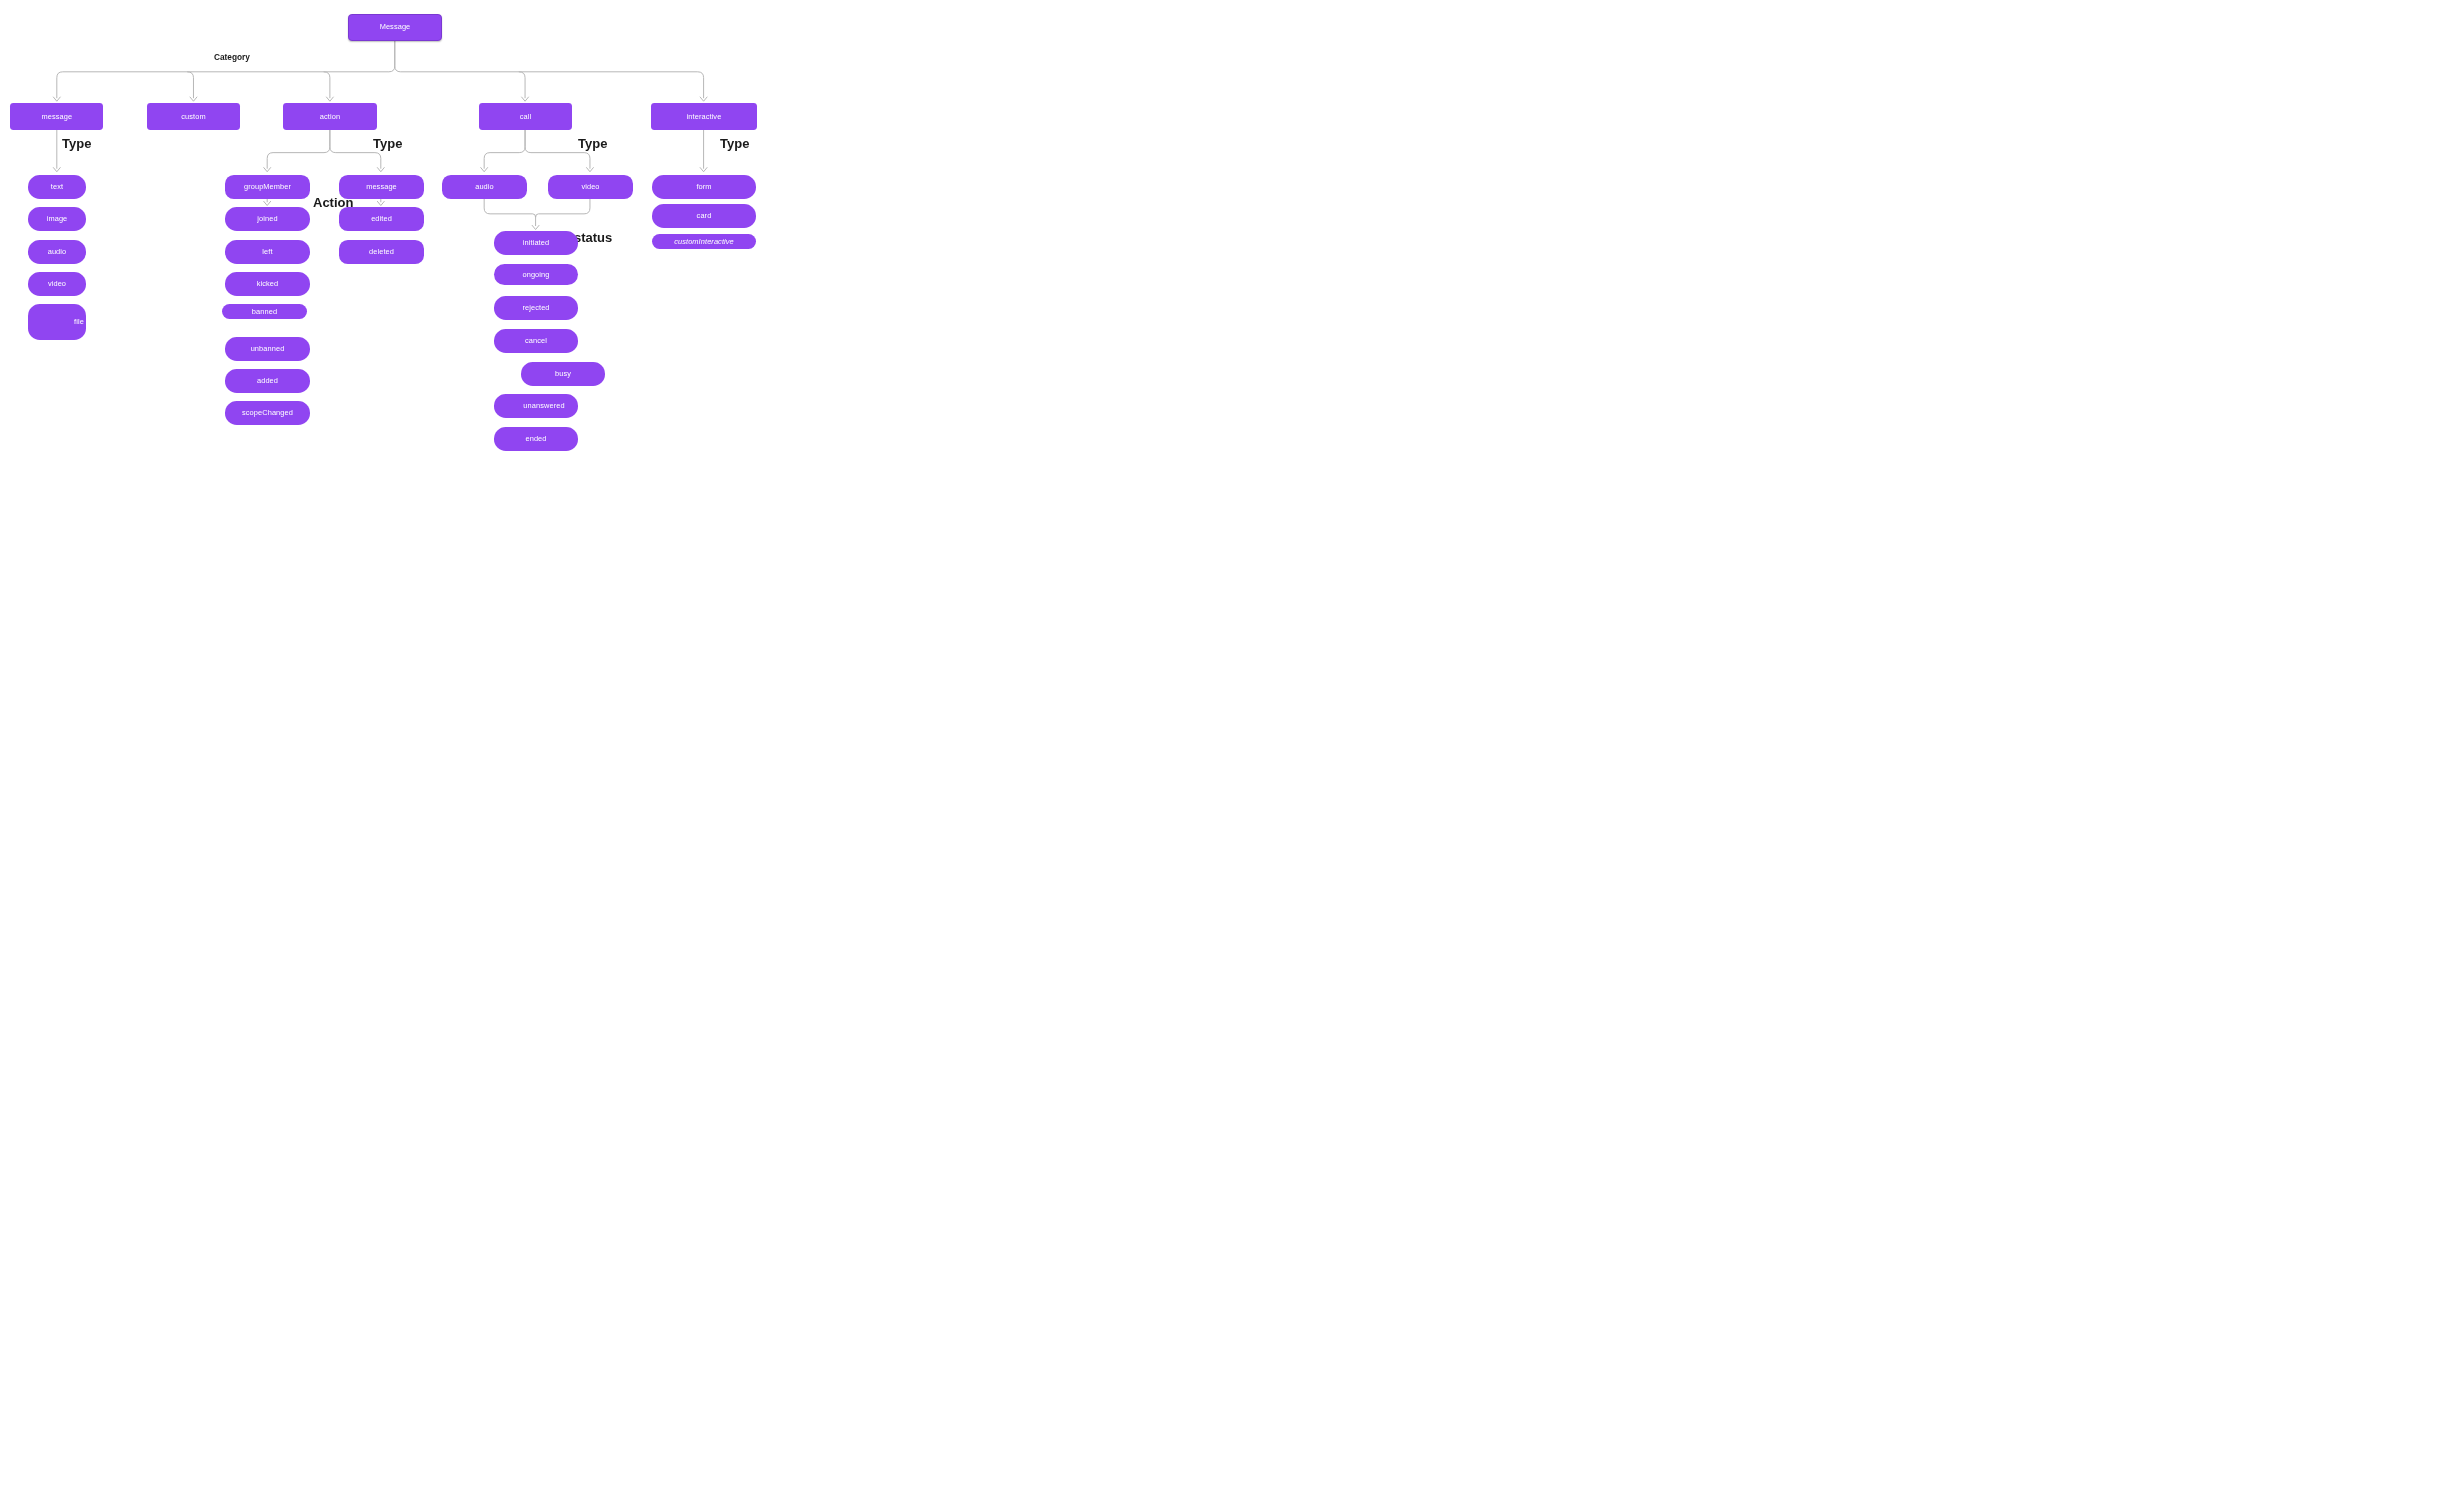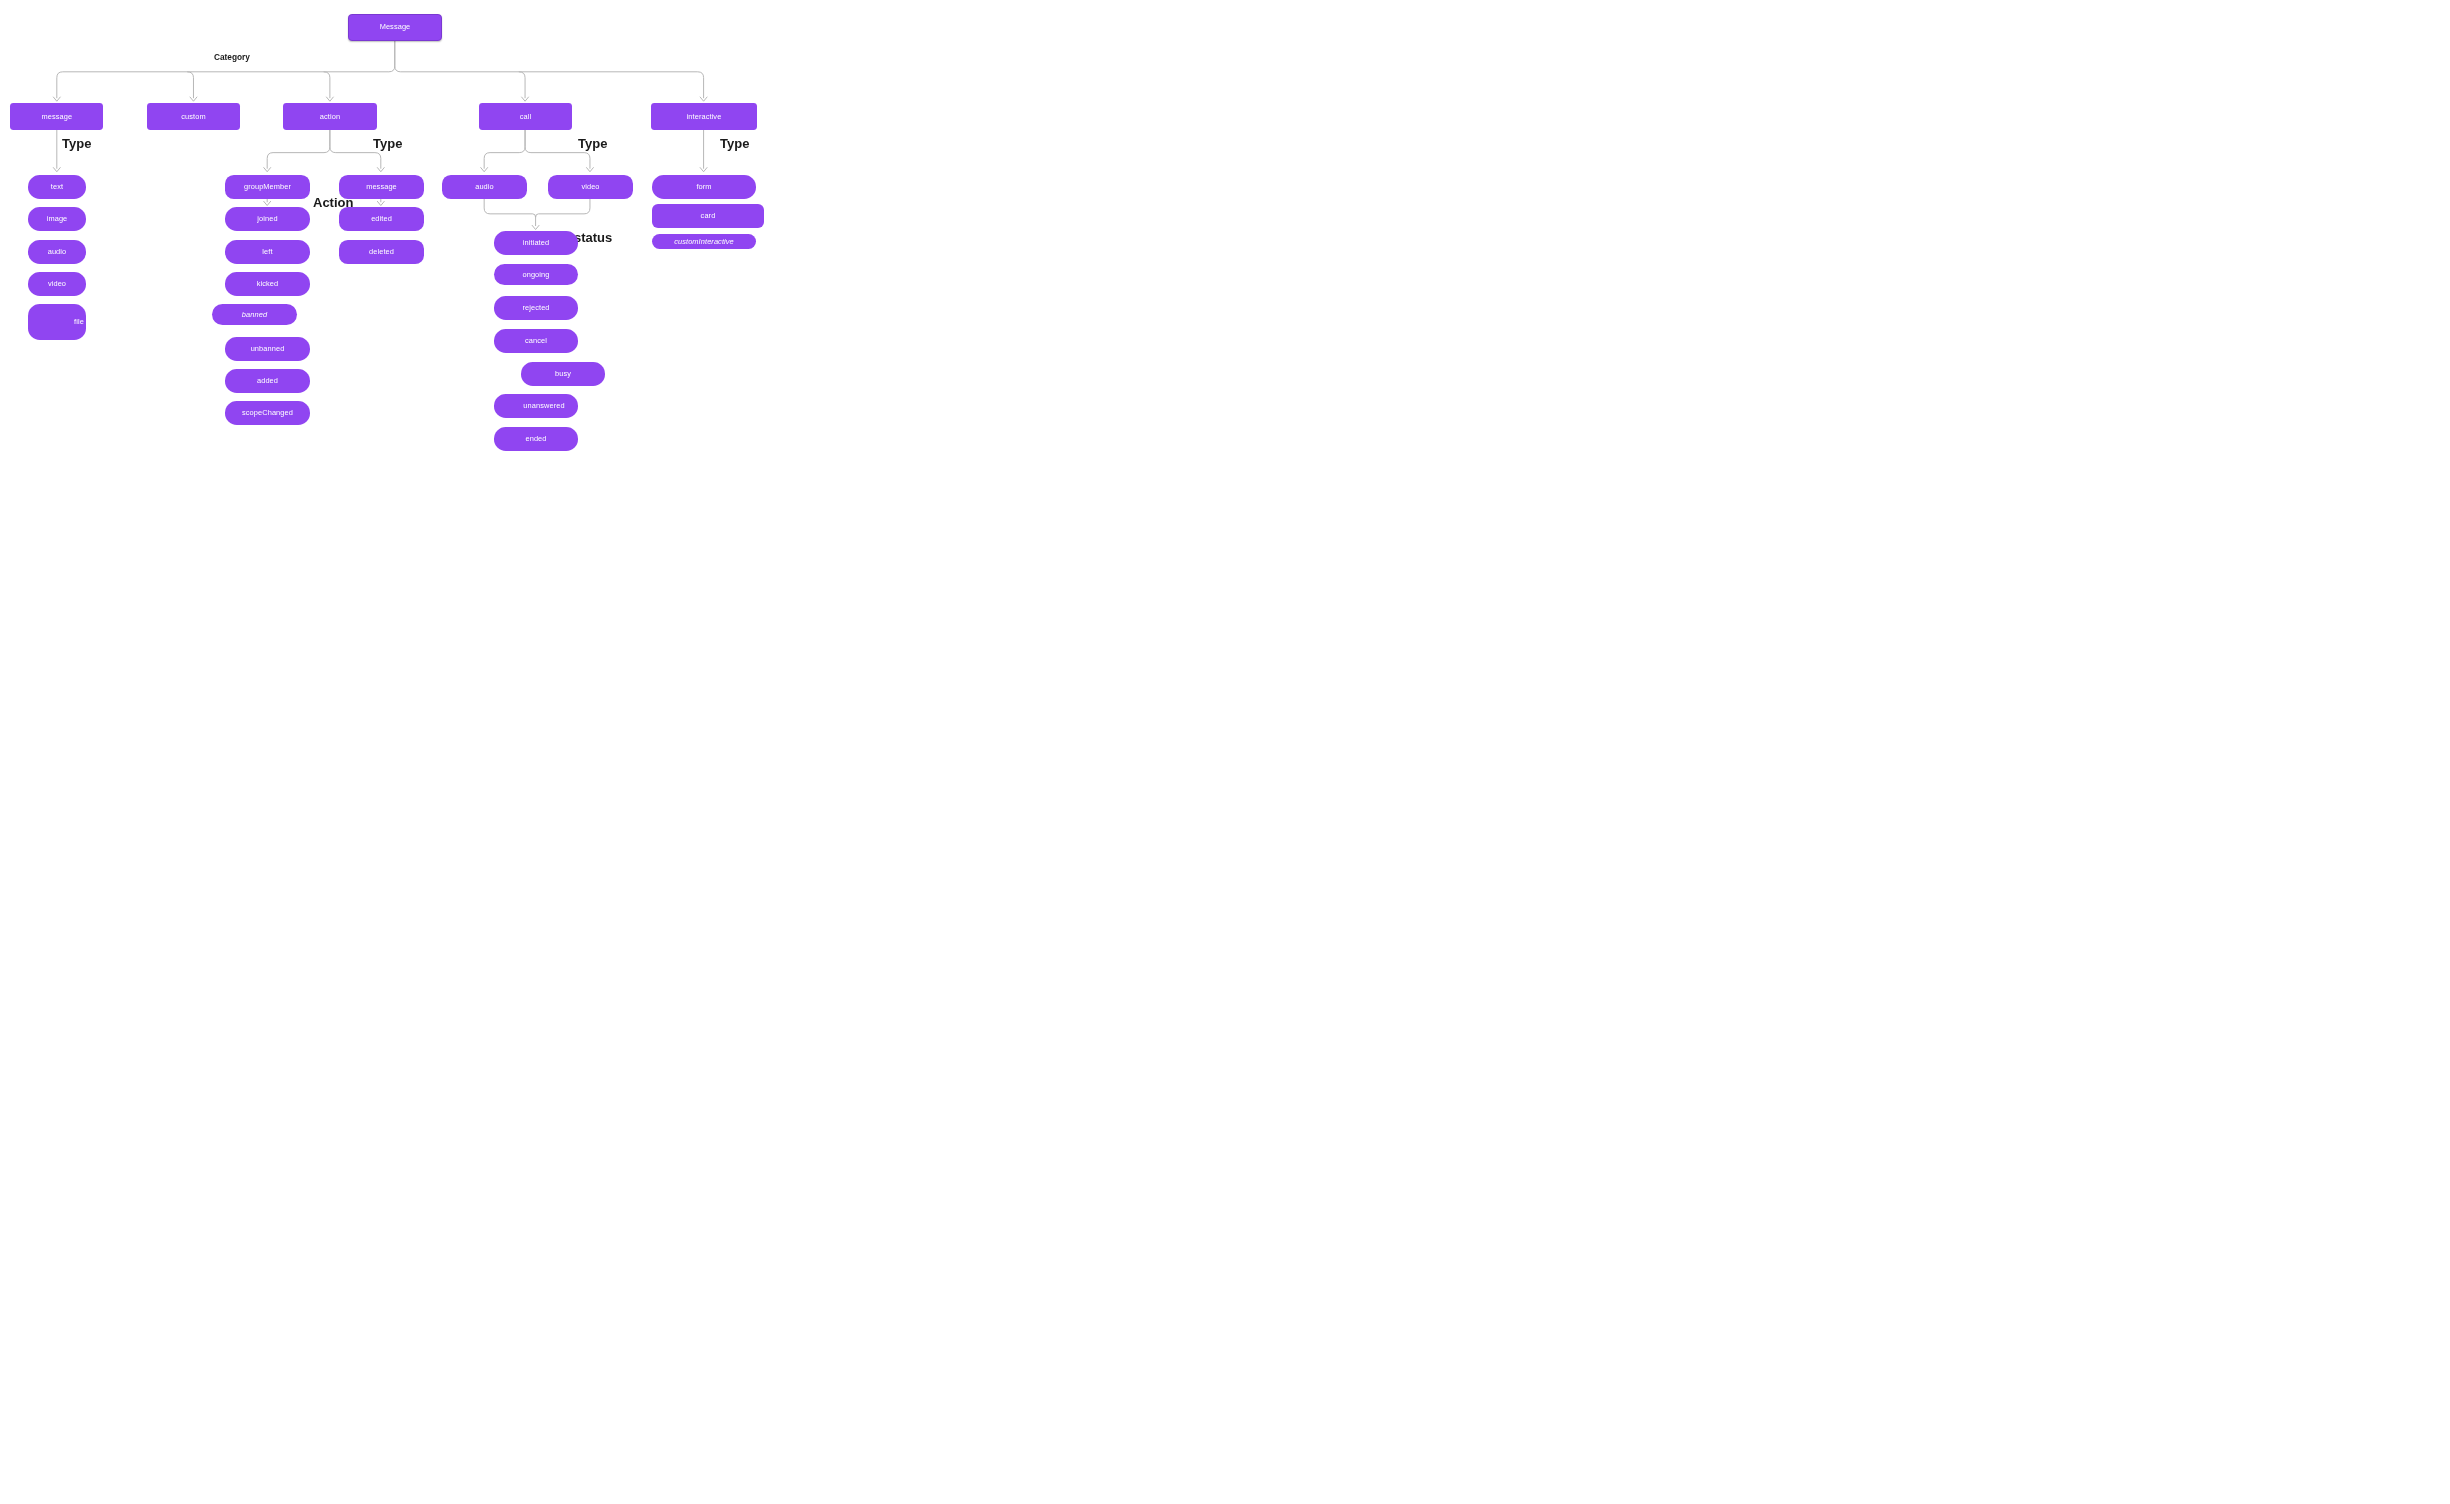--- a/index.html
+++ b/index.html
@@ -84,38 +84,38 @@
   <div class="node pill" style="left:28px;top:175px;width:58px;height:23.5px;">text</div>
   <div class="node pill" style="left:28px;top:207px;width:58px;height:23.5px;">image</div>
   <div class="node pill" style="left:28px;top:240px;width:58px;height:23.5px;">audio</div>
   <div class="node pill" style="left:28px;top:272px;width:58px;height:23.5px;">video</div>
   <div class="node pill" style="left:28px;top:304px;width:58px;height:36px;padding-left:44px;">file</div>
 
   <div class="node pill-mid" style="left:225px;top:175px;width:85px;height:23.5px;">groupMember</div>
   <div class="node pill" style="left:225px;top:207px;width:85px;height:23.5px;">joined</div>
   <div class="node pill" style="left:225px;top:240px;width:85px;height:23.5px;">left</div>
   <div class="node pill" style="left:225px;top:272px;width:85px;height:23.5px;">kicked</div>
-  <div class="node pill" style="left:212px;top:304px;width:85px;height:21px;font-style:italic;">banned</div>
+  <div class="node pill" style="left:222px;top:304px;width:85px;height:15px;">banned</div>
   <div class="node pill" style="left:225px;top:337px;width:85px;height:23.5px;">unbanned</div>
   <div class="node pill" style="left:225px;top:369px;width:85px;height:23.5px;">added</div>
   <div class="node pill" style="left:225px;top:401px;width:85px;height:23.5px;">scopeChanged</div>
 
   <div class="node pill-mid" style="left:339px;top:175px;width:85px;height:23.5px;">message</div>
   <div class="node pill-mid" style="left:339px;top:207px;width:85px;height:23.5px;">edited</div>
   <div class="node pill-mid" style="left:339px;top:240px;width:85px;height:23.5px;text-align:center;">deleted</div>
 
   <div class="node pill-mid" style="left:442px;top:175px;width:85px;height:23.5px;">audio</div>
   <div class="node pill-mid" style="left:548px;top:175px;width:85px;height:23.5px;">video</div>
 
   <div class="node pill" style="left:494px;top:231px;width:84px;height:23.5px;">initiated</div>
   <div class="node pill" style="left:494px;top:264px;width:84px;height:21px;">ongoing</div>
   <div class="node pill" style="left:494px;top:296px;width:84px;height:23.5px;">rejected</div>
   <div class="node pill" style="left:494px;top:329px;width:84px;height:23.5px;">cancel</div>
   <div class="node pill" style="left:494px;top:362px;width:84px;height:23.5px;margin-left:27px;">busy</div>
   <div class="node pill" style="left:494px;top:394px;width:84px;height:23.5px;padding-left:16px;">unanswered</div>
   <div class="node pill" style="left:494px;top:427px;width:84px;height:23.5px;">ended</div>
 
   <div class="node pill" style="left:652px;top:175px;width:104px;height:23.5px;">form</div>
-  <div class="node pill" style="left:652px;top:204px;width:112px;height:23.5px;border-radius:6px;">card</div>
+  <div class="node pill" style="left:652px;top:204px;width:104px;height:23.5px;">card</div>
   <div class="node pill" style="left:652px;top:234px;width:104px;height:15px;font-style:italic;">customInteractive</div>
 
 </div>
 
 
 </body></html>

